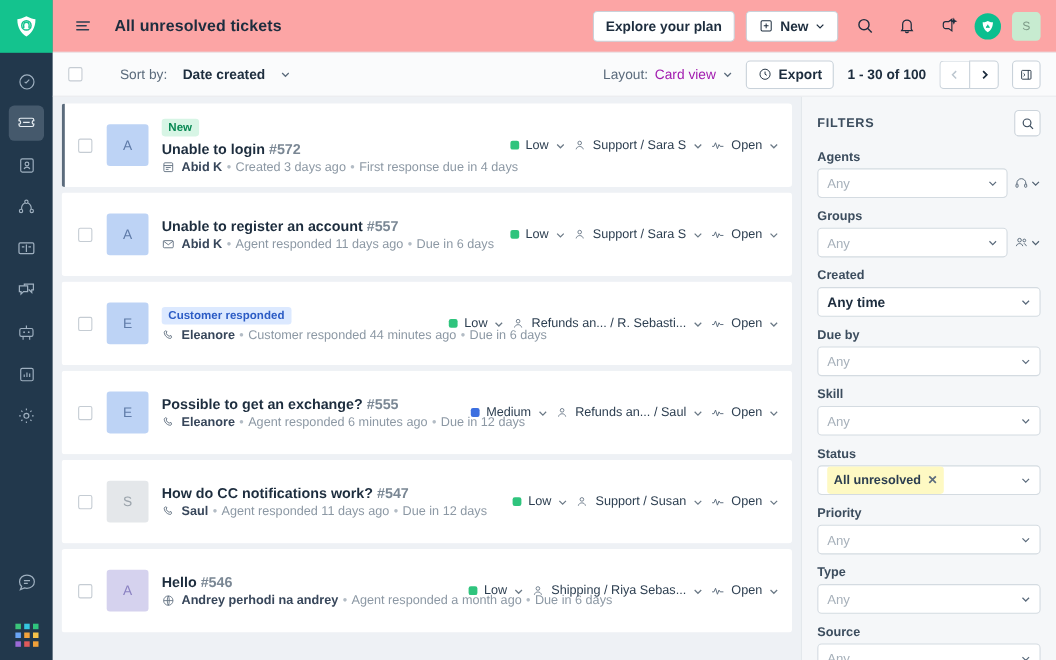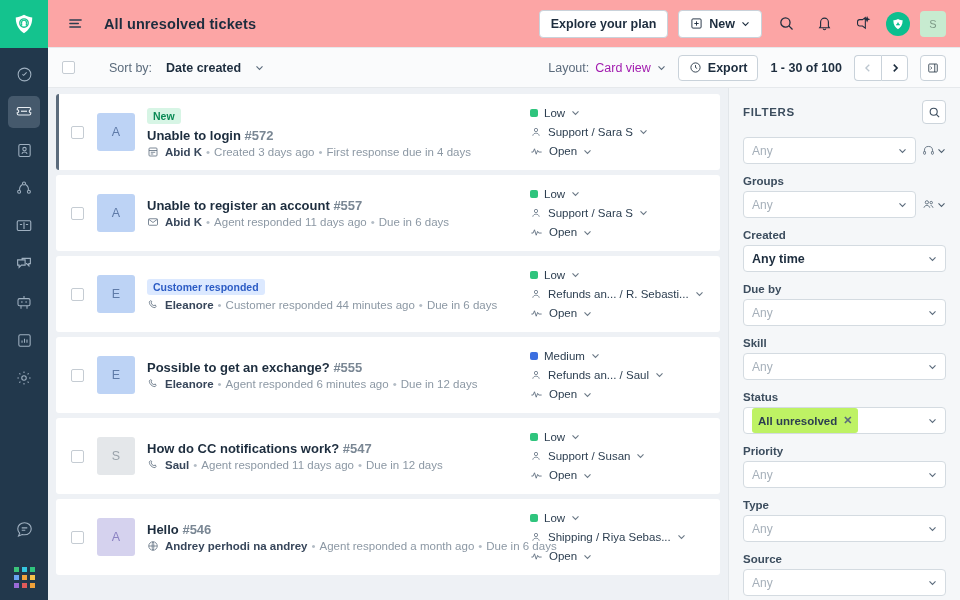--- a/index.html
+++ b/index.html
@@ -111,21 +111,21 @@
     display: inline-block; font-size: 10.5px; font-weight: 700; border-radius: 3px;
     padding: 2px 6px; margin-bottom: 4px;
   }
   .tkt-subject { font-size: 13px; font-weight: 700; color: #1d2d3e; margin-bottom: 3px; }
   .tkt-subject .num { color: #7a8794; font-weight: 700; }
   .tkt-meta { font-size: 11.5px; color: #8c98a4; display: flex; align-items: center; gap: 4px; white-space: nowrap; }
   .tkt-meta .who { color: #37465a; font-weight: 700; }
   .tkt-meta .sep { color: #b3bcc5; }
   .meta-ico { color: #5b6b7c; display: inline-flex; align-items: center; margin-right: 2px; }
 
-  .tkt-props { flex: 0 0 178px; display: flex; flex-direction: column; gap: 7px; margin-left: 10px; }
+  .tkt-props { flex: 0 0 178px; display: flex; flex-direction: row; gap: 7px; margin-left: 10px; }
   .prop { display: flex; align-items: center; gap: 6px; font-size: 11.5px; color: #2c3e50; cursor: pointer; white-space: nowrap; }
   .pdot { width: 8px; height: 8px; border-radius: 2px; flex: 0 0 8px; }
   .prop .cv { color: #6b7986; }
 
   
   .filters {
     flex: 0 0 232px; background: #f5f7f9; border-left: 1px solid #e2e6ea;
     padding: 12px 14px 0 14px; overflow: hidden;
   }
   .filters-head { display: flex; align-items: center; justify-content: space-between; margin-bottom: 13px; }
@@ -139,21 +139,21 @@
   .f-row { display: flex; align-items: center; gap: 6px; }
   .f-select {
     flex: 1 1 auto; height: 27px; border: 1px solid #d4dbe1; border-radius: 4px; background: #fff;
     display: flex; align-items: center; padding: 0 8px; cursor: pointer; min-width: 0;
   }
   .f-select .ph { font-size: 12px; color: #a6b0ba; flex: 1 1 auto; }
   .f-select .val { font-size: 12.5px; color: #1d2d3e; font-weight: 700; flex: 1 1 auto; }
   .f-select .cd { color: #5b6b7c; flex: 0 0 auto; }
   .f-adorn { display: flex; align-items: center; gap: 2px; color: #4f6舗; color: #4f6070; cursor: pointer; flex: 0 0 auto; }
   .chip {
-    display: inline-flex; align-items: center; gap: 6px; background: #bef264; border-radius: 3px;
+    display: inline-flex; align-items: center; gap: 6px; background: #fef9c3; border-radius: 3px;
     padding: 6px 6px; font-size: 11.5px; font-weight: 700; color: #2c3e50; margin-right: auto;
   }
   .chip .x { color: #5b6b7c; cursor: pointer; font-size: 11px; }
   svg { display: block; }
 </style>
 </head>
 <body>
 
 <div class="app">
 
@@ -717,20 +717,21 @@
           <div class="filters-title">FILTERS</div>
           <div class="filters-search">
             <svg width="13" height="13" viewBox="0 0 24 24" fill="none" stroke="currentColor" stroke-width="2">
                 <circle cx="10.5" cy="10.5" r="6.5"></circle>
                 <path d="M15.4 15.4L20.5 20.5"></path>
               </svg>
           </div>
         </div>
         <div id="filter-list">
             <div class="f-group">
+    <div class="f-label">Agents</div>
     <div class="f-row">
       <div class="f-select">
         <span class="ph">Any</span>
         <span class="cd">
                     <svg width="9" height="9" viewBox="0 0 12 12" fill="none" stroke="currentColor" stroke-width="1.5">
                       <path d="M2 4.5L6 8.5L10 4.5"></path>
                     </svg>
                   </span>
       </div>
       <div class="f-adorn">

